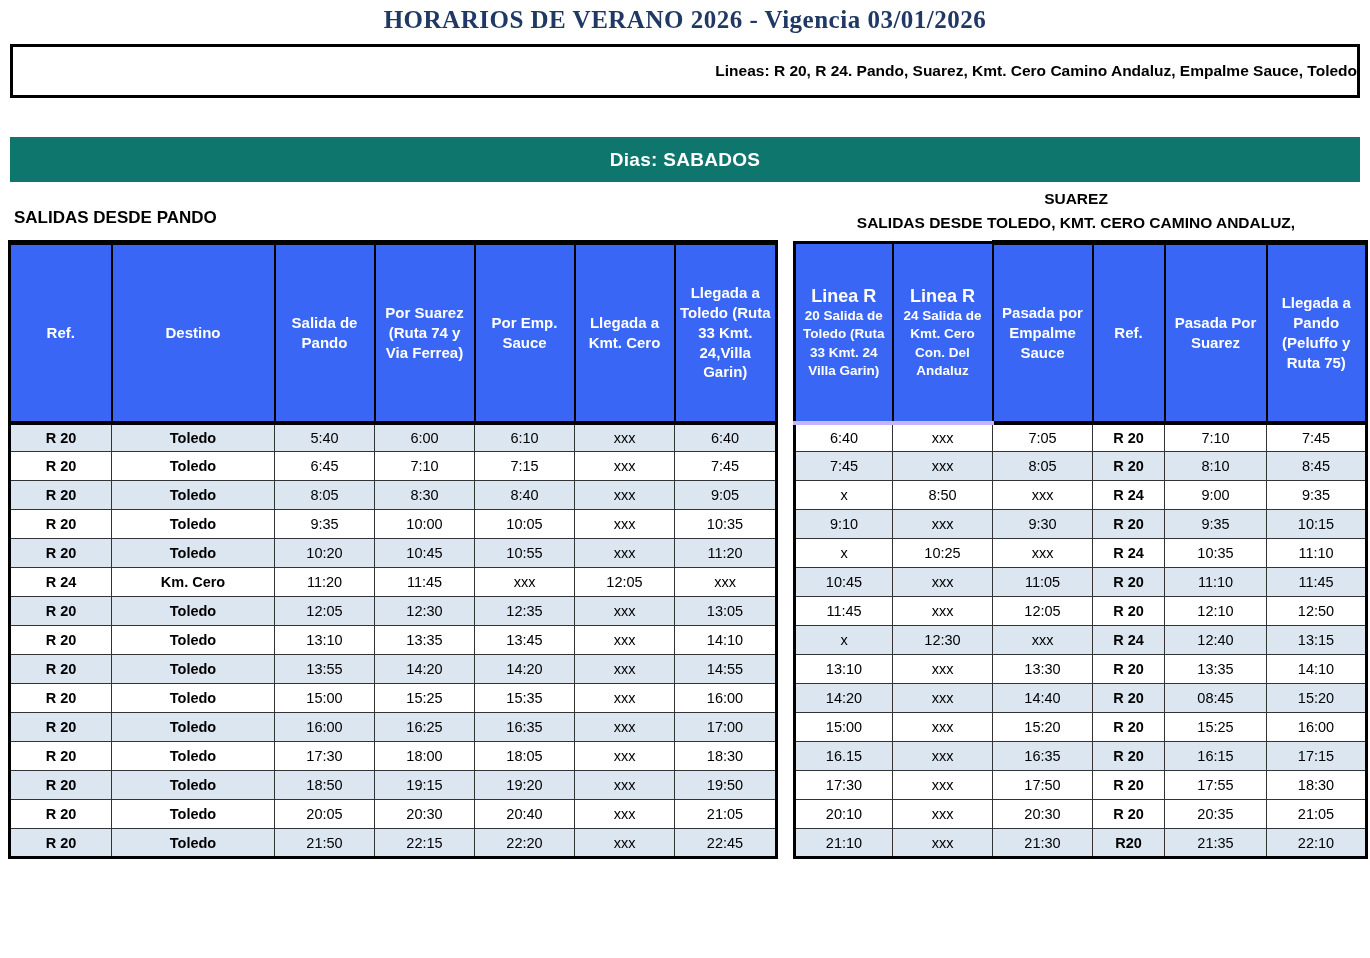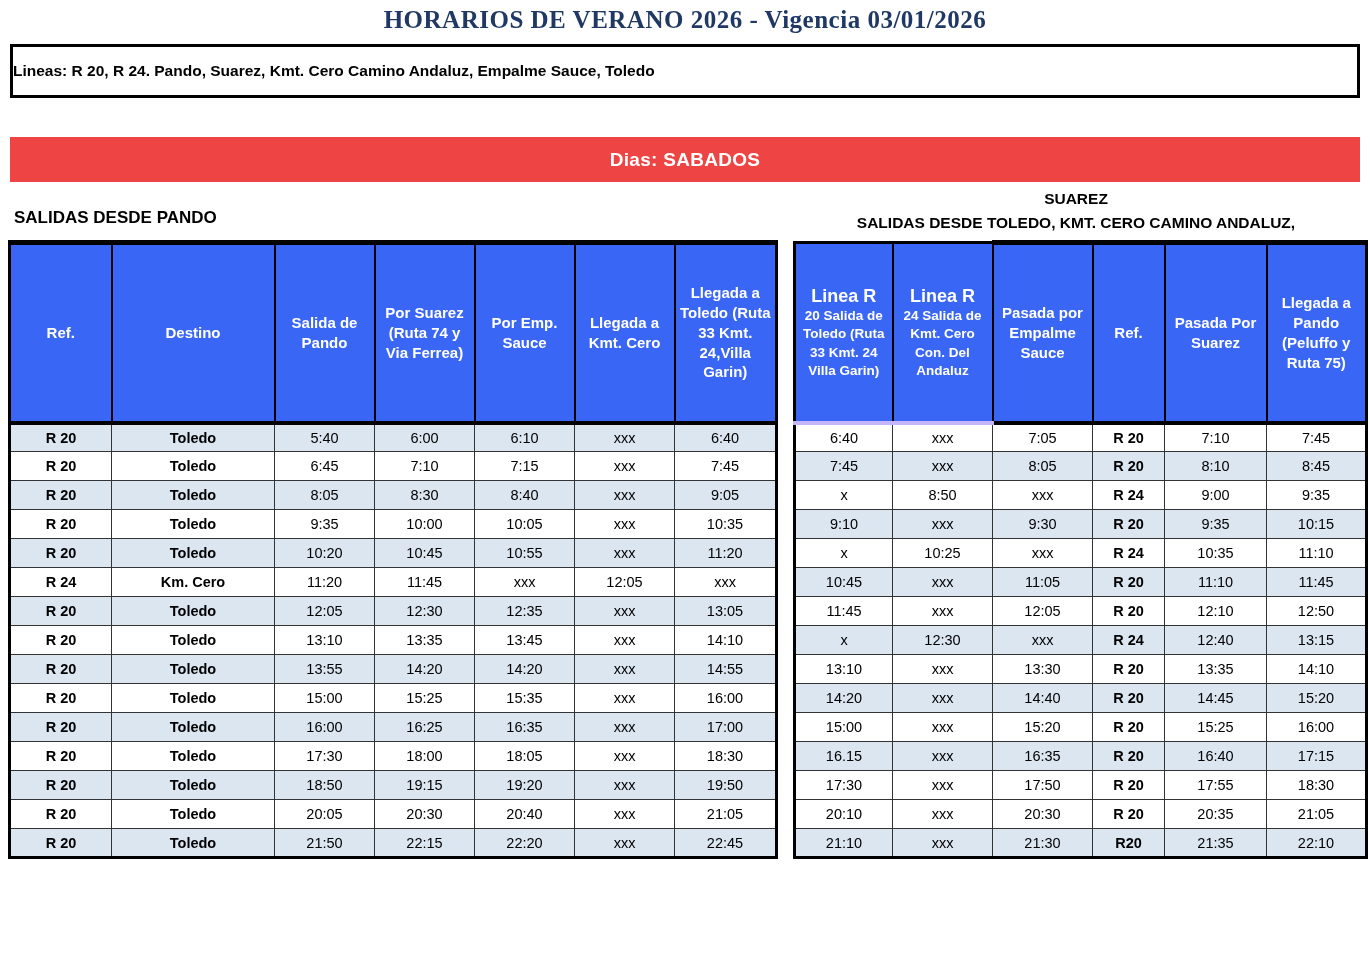--- a/index.html
+++ b/index.html
@@ -20,28 +20,28 @@
     font-weight: 700;
     font-size: 25px;
     letter-spacing: 0.5px;
     color: var(--navy, #1F3864);
   }
 
   .lineas-box {
     margin: 7px 10px 0 10px;
     height: 54px;
     border: 3px solid #000;
-    display: flex; align-items: center; justify-content: flex-start;
+    display: flex; align-items: center; justify-content: flex-end;
     font-weight: 700; font-size: 15.5px;
   }
 
   .days-banner {
     margin: 39px 10px 0 10px;
     height: 45px;
-    background: #ef4444;
+    background: #0f766e;
     display: flex; align-items: center; justify-content: center;
     color: #fff; font-weight: 700; font-size: 19px;
     letter-spacing: 0.3px;
   }
 
   .section-labels {
     display: flex; justify-content: space-between;
     margin: 0 8px; height: 58px;
   }
   .label-left {
@@ -377,37 +377,37 @@
             <td>13:30</td>
             <td class="bold">R 20</td>
             <td>13:35</td>
             <td>14:10</td>
           </tr>
           <tr class="alt">
             <td>14:20</td>
             <td>xxx</td>
             <td>14:40</td>
             <td class="bold">R 20</td>
-            <td>14:45</td>
+            <td>08:45</td>
             <td>15:20</td>
           </tr>
           <tr>
             <td>15:00</td>
             <td>xxx</td>
             <td>15:20</td>
             <td class="bold">R 20</td>
             <td>15:25</td>
             <td>16:00</td>
           </tr>
           <tr class="alt">
             <td>16.15</td>
             <td>xxx</td>
             <td>16:35</td>
             <td class="bold">R 20</td>
-            <td>16:40</td>
+            <td>16:15</td>
             <td>17:15</td>
           </tr>
           <tr>
             <td>17:30</td>
             <td>xxx</td>
             <td>17:50</td>
             <td class="bold">R 20</td>
             <td>17:55</td>
             <td>18:30</td>
           </tr>

